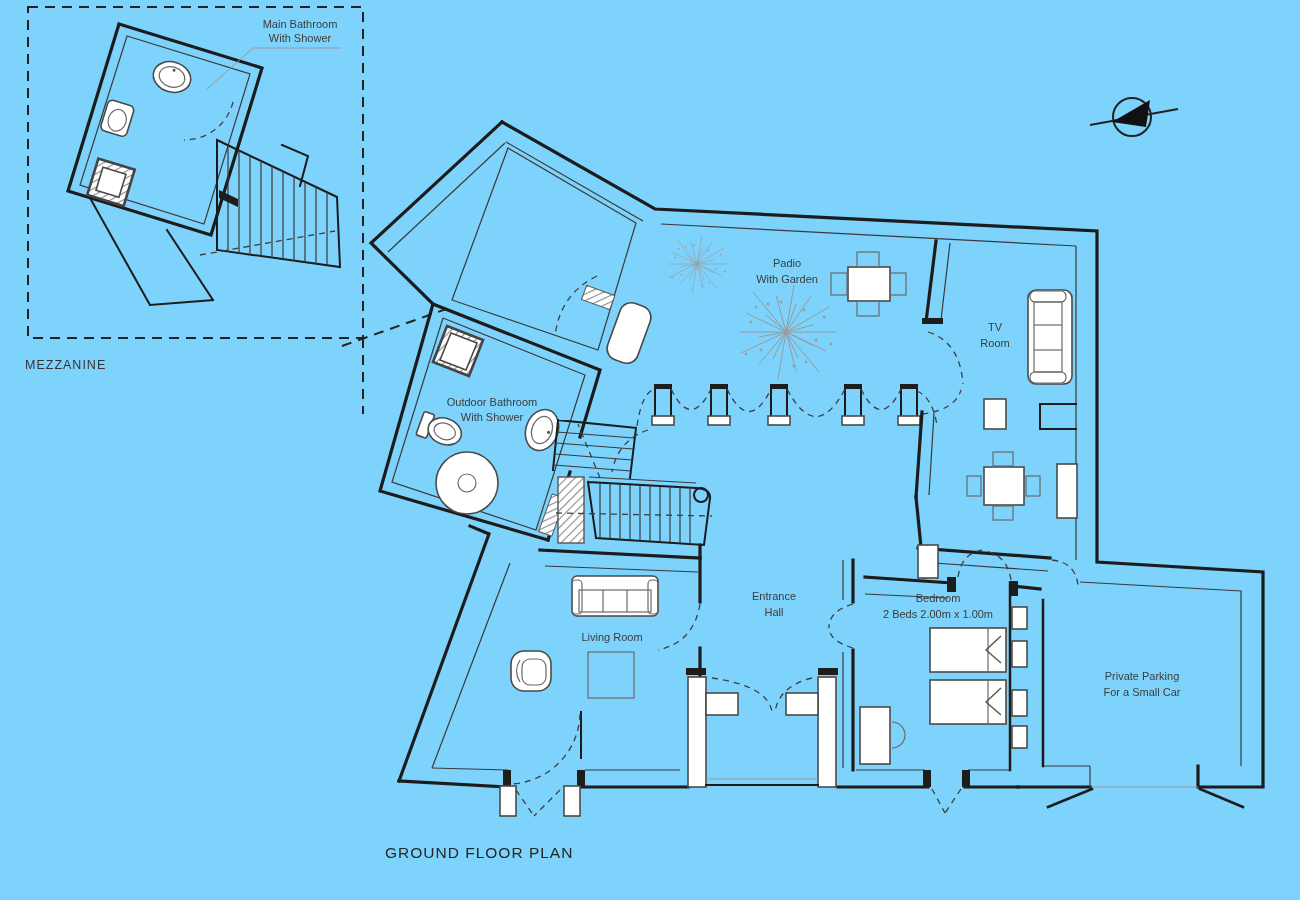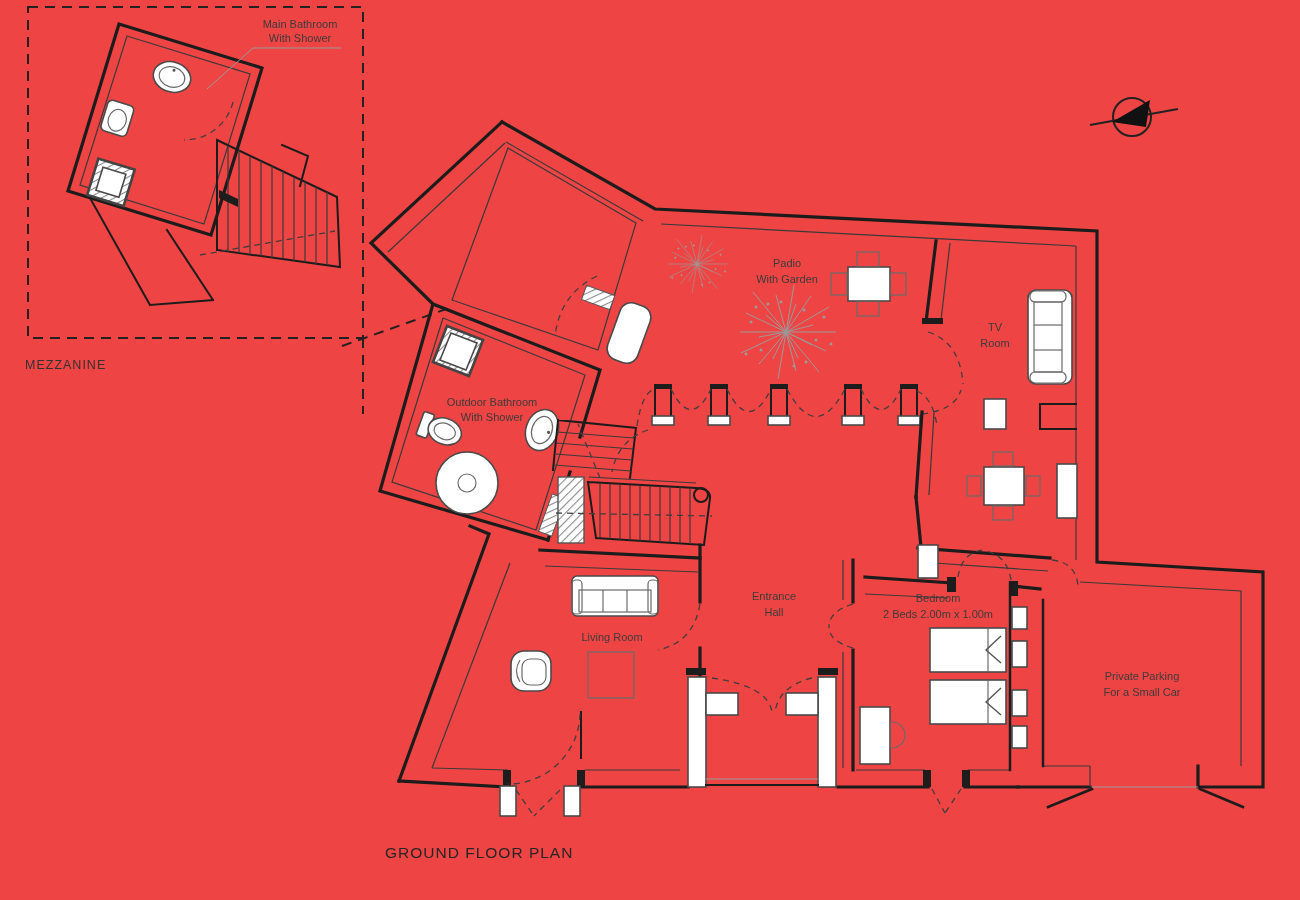--- a/index.html
+++ b/index.html
@@ -1,16 +1,16 @@
 <!DOCTYPE html>
 <html><head>
 <meta charset="utf-8">
 <style>
   html,body{margin:0;padding:0;background:#ffffff;}
-  .plan-wrap{width:1300px;height:900px;background:#ef4444;position:relative;overflow:hidden;}
+  .plan-wrap{width:1300px;height:900px;background:#7dd3fc;position:relative;overflow:hidden;}
   svg{display:block;}
   .wall{stroke:#1c1c1c;fill:none;stroke-linecap:square;stroke-linejoin:miter;}
   .w3{stroke-width:3.2;} .w25{stroke-width:2.5;} .w2{stroke-width:2;}
   .thin{stroke:#3a3a3a;stroke-width:1.2;fill:none;}
   .faint{stroke:#9a9a9a;stroke-width:1;fill:none;}
   .furn{stroke:#4a4a4a;stroke-width:1.6;fill:#ffffff;}
   .furnl{stroke:#6a6a6a;stroke-width:1.2;fill:none;}
   .dash{stroke:#3f3f3f;stroke-width:1.3;fill:none;stroke-dasharray:6 5;}
   .dashb{stroke:#222;stroke-width:2;fill:none;stroke-dasharray:10 7;}
   .cap{fill:#1d1d1d;stroke:none;}

